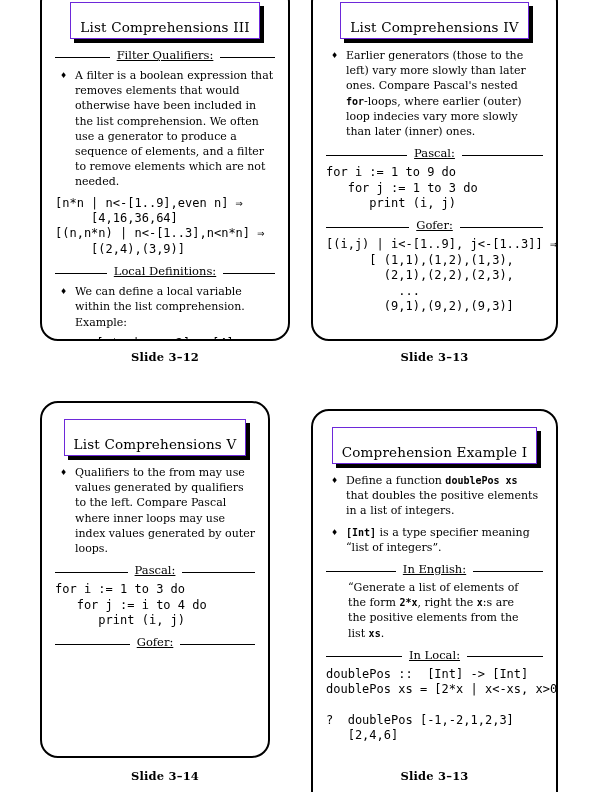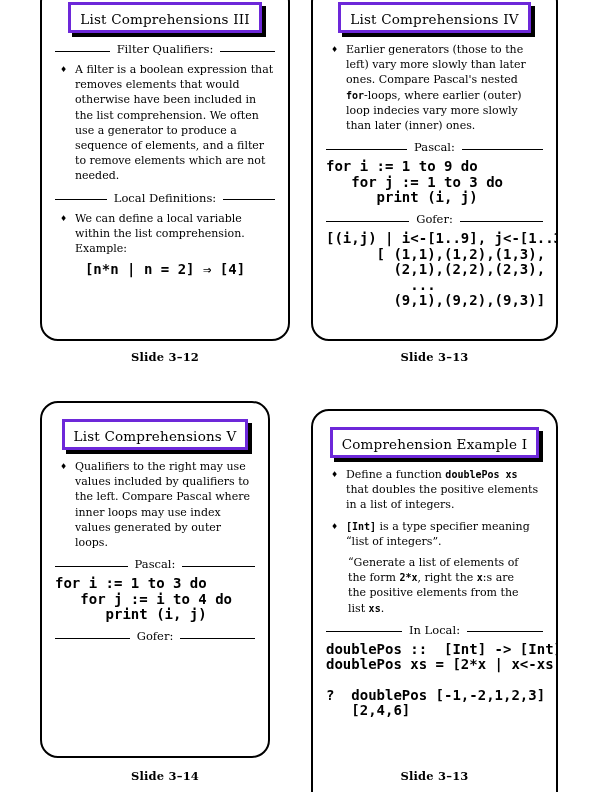--- a/index.html
+++ b/index.html
@@ -28,33 +28,34 @@
   .slide-tr { left: 311px; top: -16px; width: 247px; height: 357px; }
   .slide-bl { left: 40px;  top: 401px; width: 230px; height: 357px; }
   .slide-br { left: 311px; top: 401px; width: 247px; height: 440px; margin-top: 8px; }
 
   .titlebox-wrap {
     text-align: center;
     margin: 4px 0 9px 0;
   }
   .titlebox {
     display: inline-block;
-    border: 3px solid #6d28d9;
+    border: 1px solid #6d28d9;
     background: #fff;
     box-shadow: 4px 4px 0 #000;
-    padding: 6px 9px 3px 9px;
+    padding: 16px 9px 3px 9px;
     font-size: 13.5px;
     letter-spacing: 0.2px;
     white-space: nowrap;
   }
 
   .rule {
     display: flex;
     align-items: center;
     margin: 7px 0 4px 0;
+    text-decoration: underline;
   }
   .rule-line {
     flex: 1;
     height: 0;
     border-top: 1.3px solid #000;
     margin-top: 4px;
   }
   .rule-label {
     padding: 0 7px;
     font-size: 11.5px;
@@ -80,22 +81,22 @@
     margin: 4px 0 4px 22px;
     max-width: 172px;
   }
   .mono {
     font-family: "DejaVu Sans Mono", monospace;
     font-weight: bold;
     font-size: 10px;
   }
   pre.code {
     font-family: "DejaVu Sans Mono", monospace;
-    font-weight: bold;
-    font-size: 14px;
+    font-weight: normal;
+    font-size: 12px;
     line-height: 15.4px;
     margin: 5px 0 5px 0;
     white-space: pre;
   }
   pre.code.center {
     text-align: center;
   }
   .caption {
     position: absolute;
     text-align: center;
@@ -118,20 +119,24 @@
   <div class="blocks">
       <div class="rule">
         <span class="rule-line"></span>
         <span class="rule-label">Filter Qualifiers:</span>
         <span class="rule-line"></span>
       </div>
       <div class="bullet">
         <span class="bullet-marker">♦</span>
         <span class="seg-text"><span>A filter is a boolean expression that removes elements that would otherwise have been included in the list comprehension. We often use a generator to produce a sequence of elements, and a filter to remove elements which are not needed.</span></span>
       </div>
+      <pre class="code">[n*n | n&lt;-[1..9],even n] ⇒
+     [4,16,36,64]
+[(n,n*n) | n&lt;-[1..3],n&lt;n*n] ⇒
+     [(2,4),(3,9)]</pre>
       <div class="rule">
         <span class="rule-line"></span>
         <span class="rule-label">Local Definitions:</span>
         <span class="rule-line"></span>
       </div>
       <div class="bullet">
         <span class="bullet-marker">♦</span>
         <span class="seg-text"><span>We can define a local variable within the list comprehension. Example:</span></span>
       </div>
       <pre class="code center">[n*n | n = 2] ⇒ [4]</pre>
@@ -168,21 +173,21 @@
     </div>
 </div>
 
 <div class="slide slide-bl">
   <div class="titlebox-wrap">
     <div class="titlebox">List Comprehensions V</div>
   </div>
   <div class="blocks">
       <div class="bullet">
         <span class="bullet-marker">♦</span>
-        <span class="seg-text"><span>Qualifiers to the right may use values included by qualifiers to the left. Compare Pascal where inner loops may use index values generated by outer loops.</span></span>
+        <span class="seg-text"><span>Qualifiers to the from may use values generated by qualifiers to the left. Compare Pascal where inner loops may use index values generated by outer loops.</span></span>
       </div>
       <div class="rule">
         <span class="rule-line"></span>
         <span class="rule-label">Pascal:</span>
         <span class="rule-line"></span>
       </div>
       <pre class="code">for i := 1 to 3 do
    for j := i to 4 do
       print (i, j)</pre>
       <div class="rule">
@@ -198,20 +203,25 @@
     <div class="titlebox">Comprehension Example I</div>
   </div>
   <div class="blocks">
       <div class="bullet">
         <span class="bullet-marker">♦</span>
         <span class="seg-text"><span>Define a function </span><span class="mono">doublePos xs</span><span> that doubles the positive elements in a list of integers.</span></span>
       </div>
       <div class="bullet">
         <span class="bullet-marker">♦</span>
         <span class="seg-text"><span class="mono">[Int]</span><span> is a type specifier meaning “list of integers”.</span></span>
+      </div>
+      <div class="rule">
+        <span class="rule-line"></span>
+        <span class="rule-label">In English:</span>
+        <span class="rule-line"></span>
       </div>
       <div class="bullet quote">
         <span class="seg-text"><span>“Generate a list of elements of the form </span><span class="mono">2*x</span><span>, right the </span><span class="mono">x</span><span>:s are the positive elements from the list </span><span class="mono">xs</span><span>.</span></span>
       </div>
       <div class="rule">
         <span class="rule-line"></span>
         <span class="rule-label">In Local:</span>
         <span class="rule-line"></span>
       </div>
       <pre class="code">doublePos ::  [Int] -&gt; [Int]

